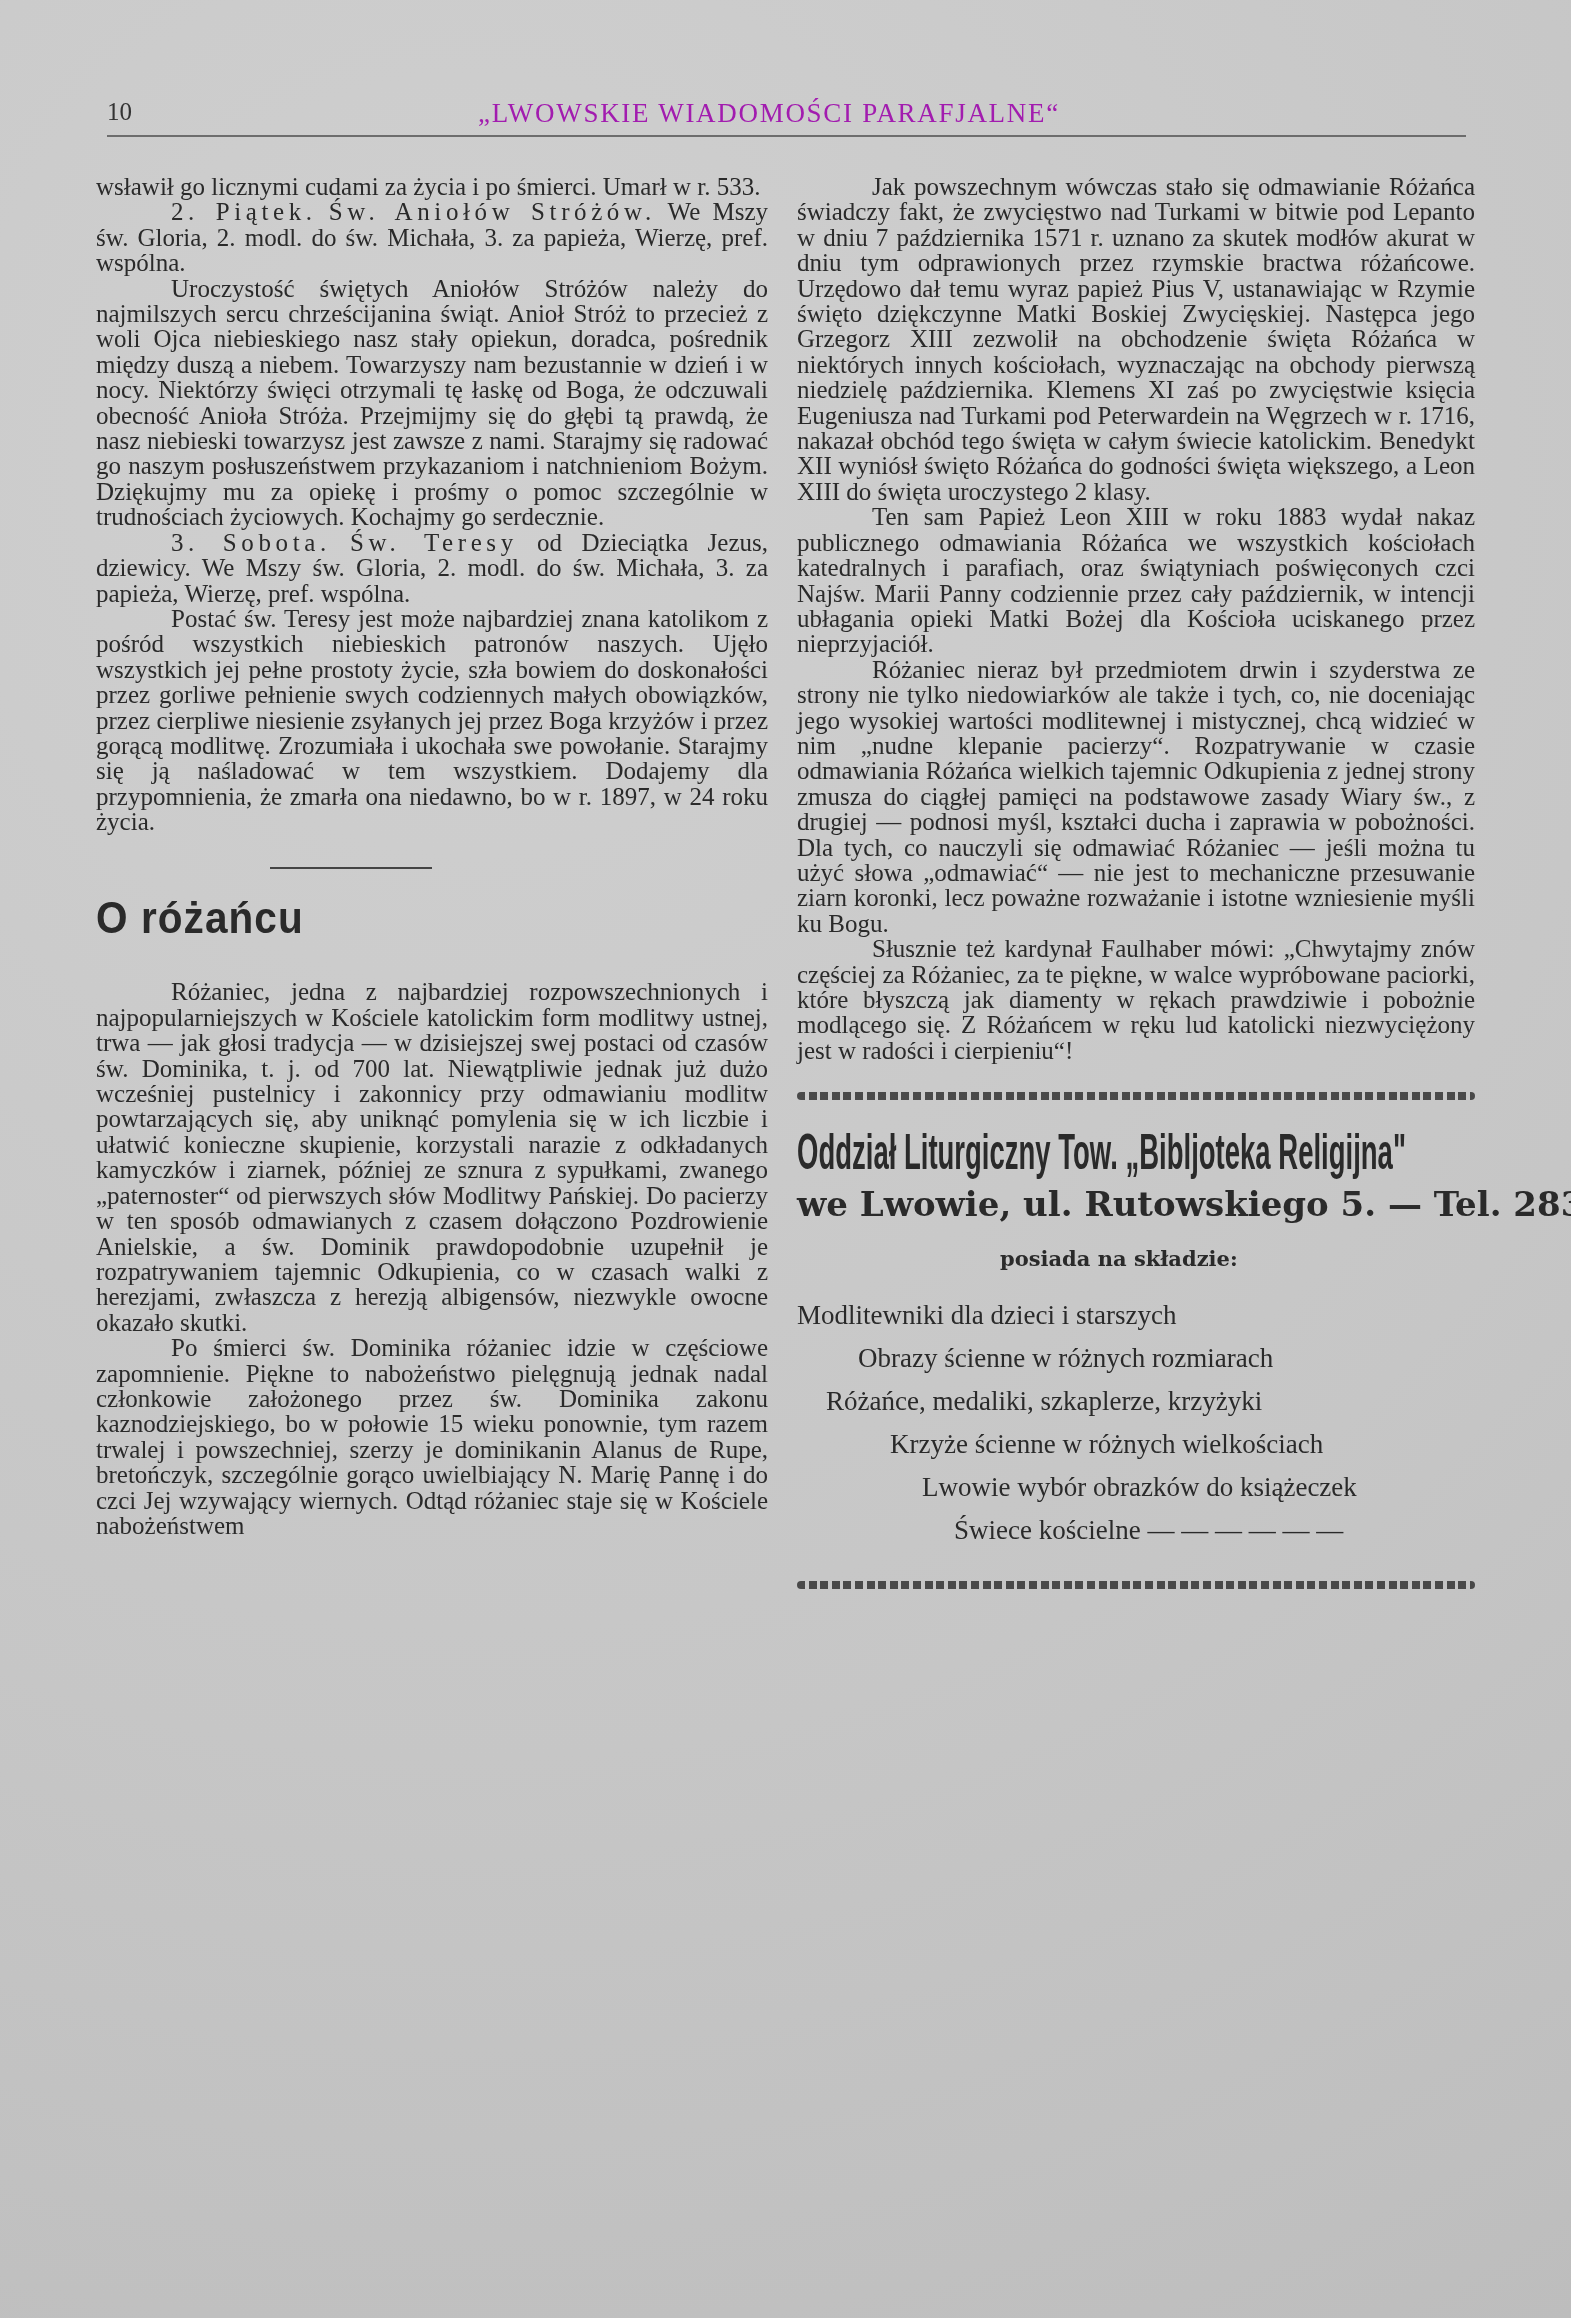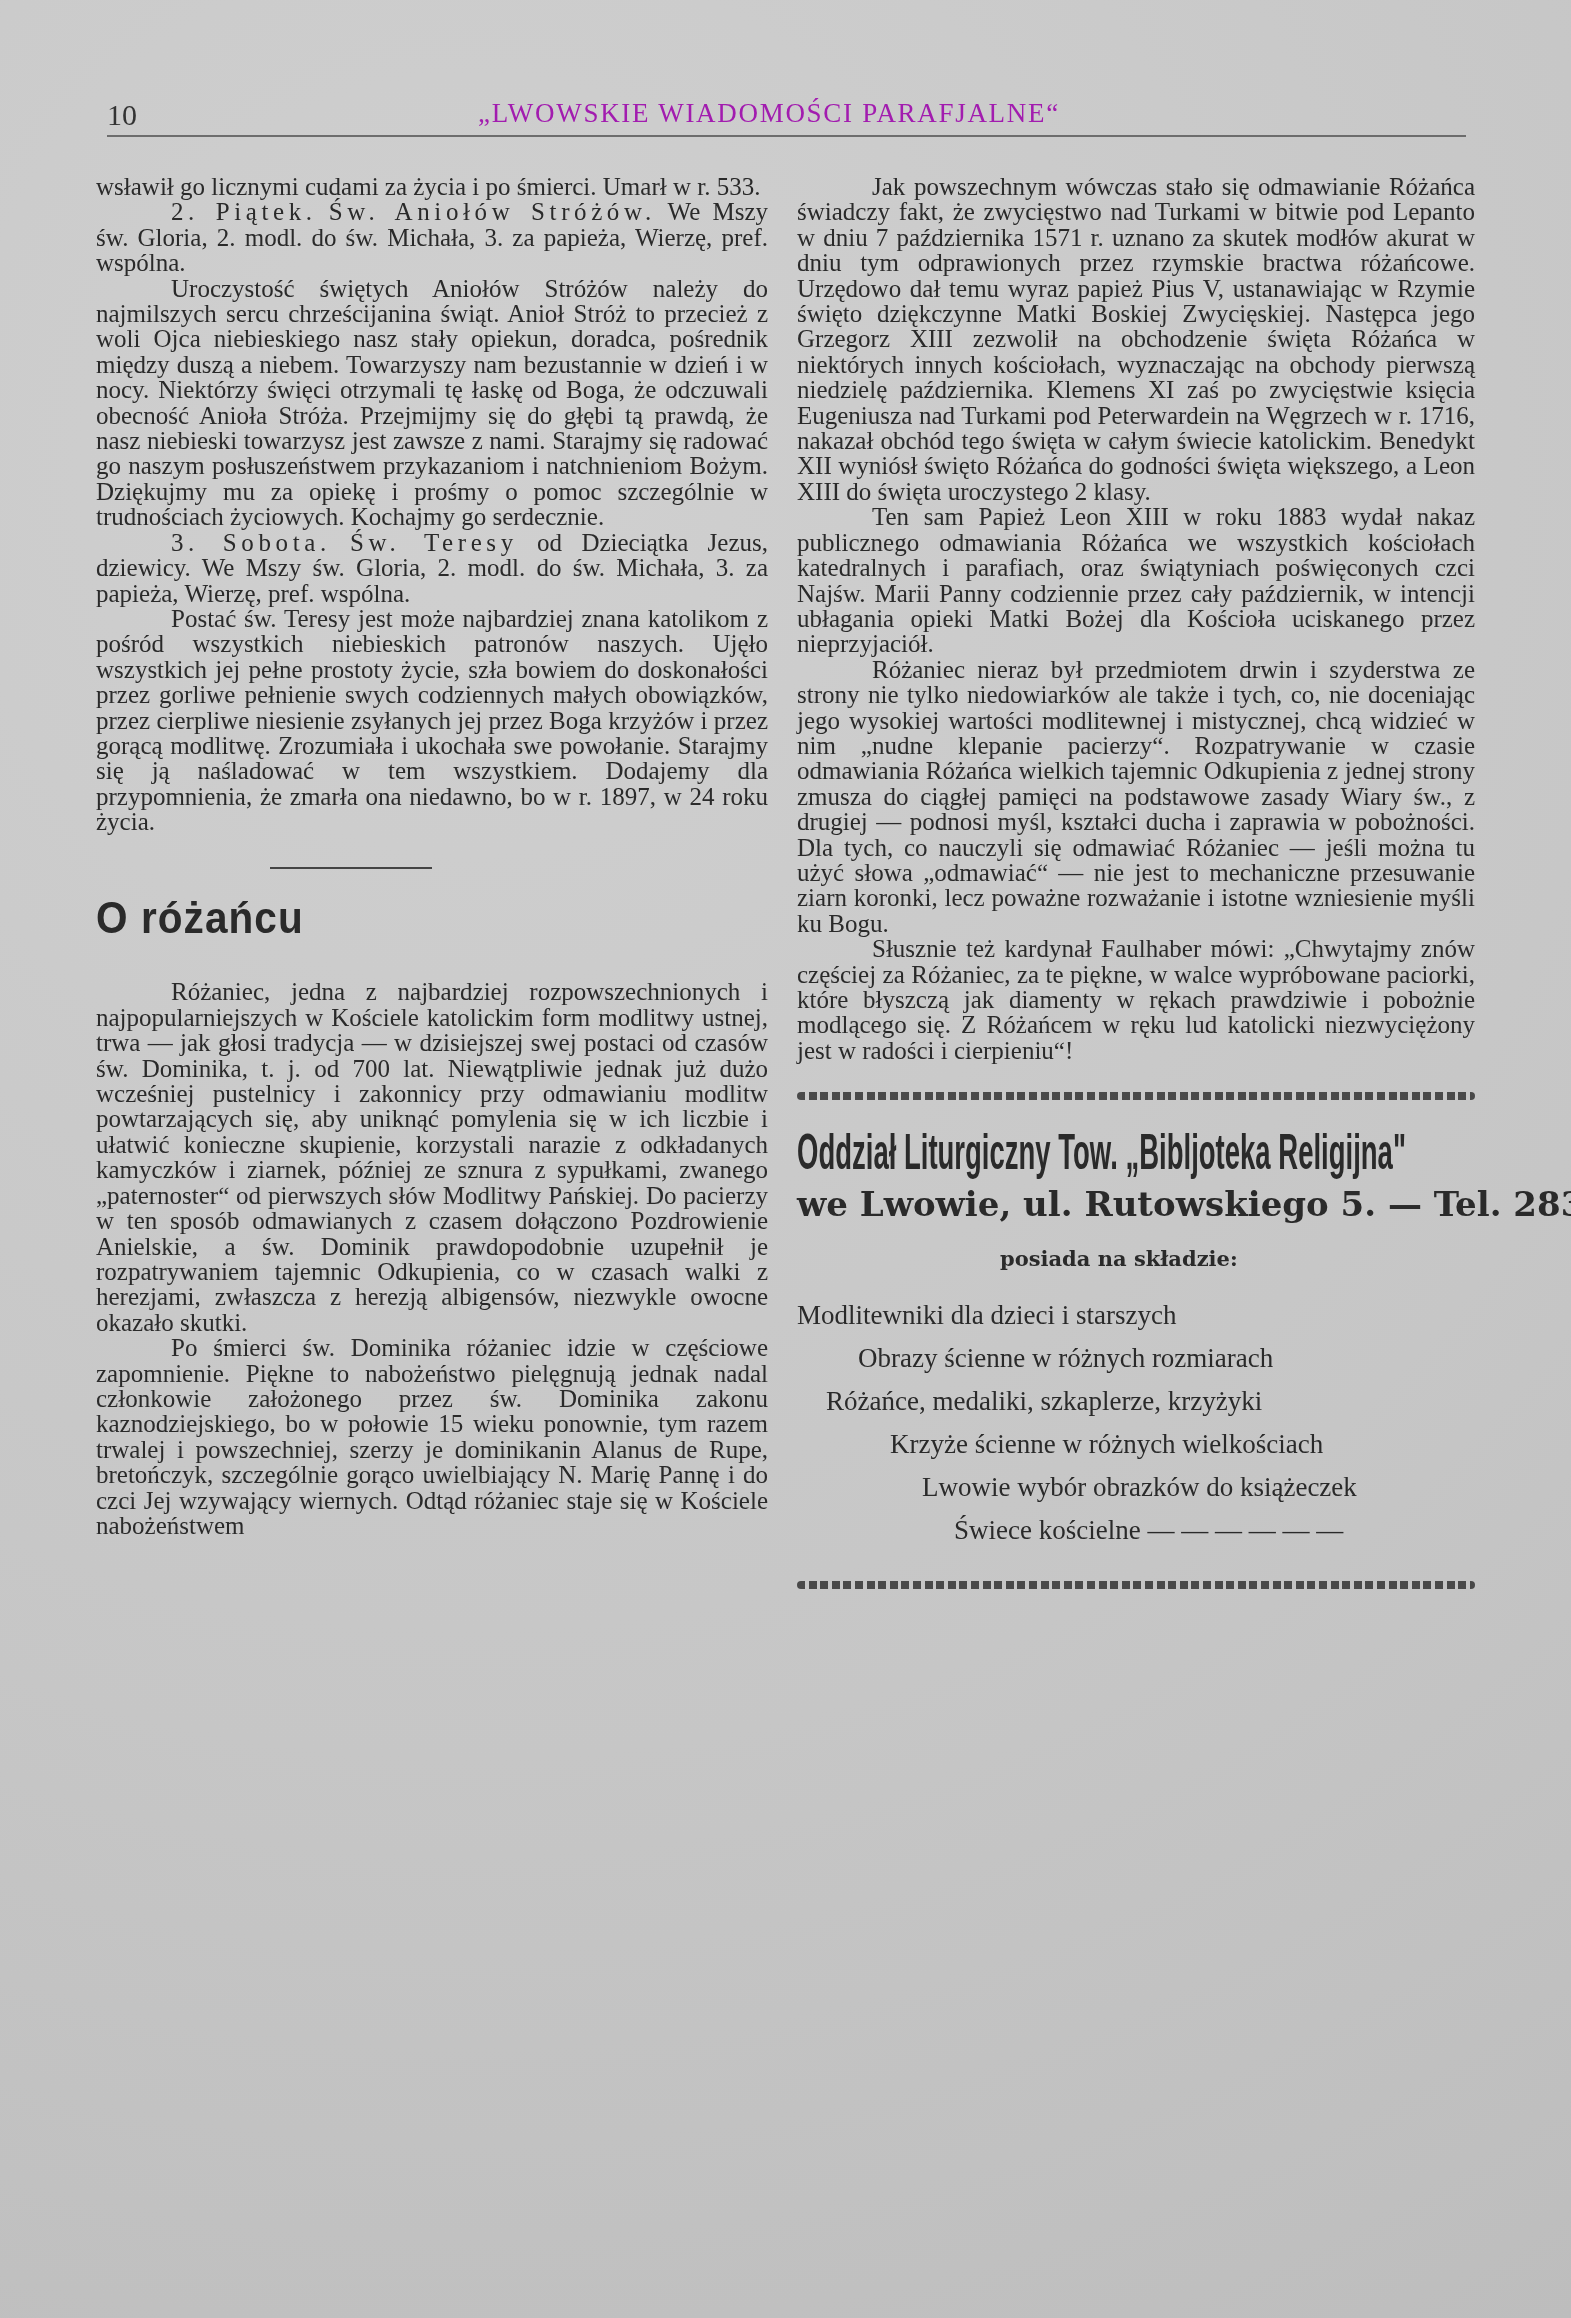--- a/index.html
+++ b/index.html
@@ -9,21 +9,21 @@
     background-image: radial-gradient(circle at 30% 20%, #d0d0d0 0%, #c6c6c6 60%, #bdbdbd 100%);
     font-family: "Liberation Serif", "DejaVu Serif", serif;
     color: #2a2a2a;
     position: relative;
     overflow: hidden;
   }
   .page-header {
     position: absolute; left: 107px; top: 93px; width: 1359px; height: 46px;
   }
   .page-number {
-    position: absolute; left: 0; top: 4.6px; font-size: 30px; color: #333;
+    position: absolute; left: 0; top: 4.6px; font-size: 25px; color: #333;
   }
   .running-title {
     position: absolute; left: 371px; top: 4.6px; font-size: 27px; letter-spacing: 1.7px; color: #a21caf;
   }
   .header-rule {
     position: absolute; left: 0; top: 42px; width: 1359px; height: 2.3px; background: #555; opacity: .8;
   }
   .column {
     position: absolute; top: 174px;
     font-size: 25px; line-height: 25.4px; text-align: justify;

